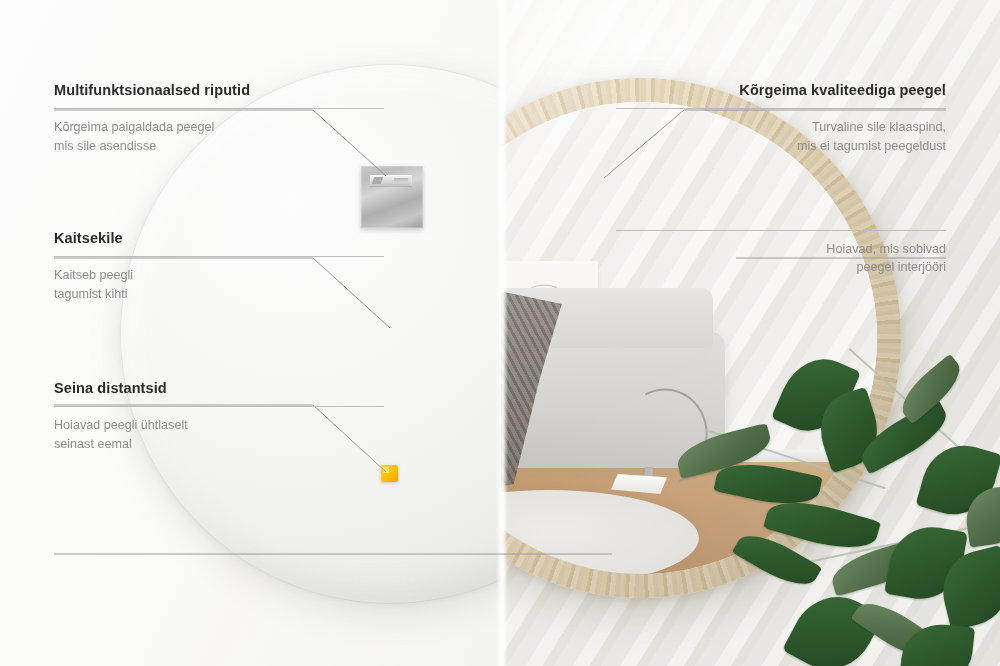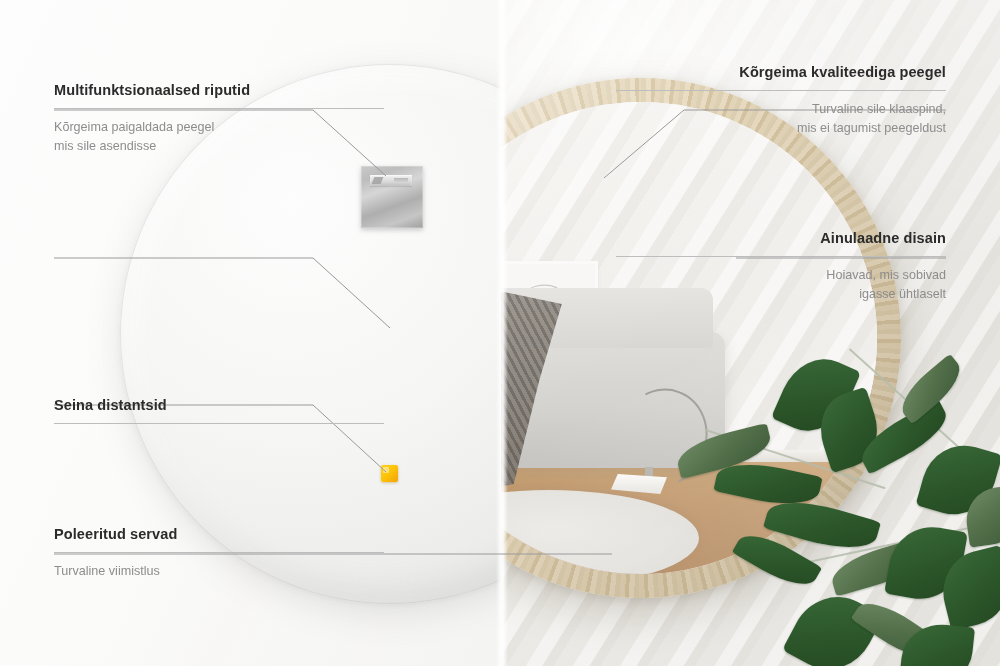--- a/index.html
+++ b/index.html
@@ -224,45 +224,49 @@
 
   <div class="callout cl-left" style="top:82px;width:330px;">
     <h3>Multifunktsionaalsed riputid</h3>
     <div class="rule"></div>
     <p>
       <span>Kõrgeima paigaldada peegel</span><br>
       <span>mis sile asendisse</span>
     </p>
   </div>
 
-
-  <div class="callout cl-left" style="top:397px;width:330px;">
+  <div class="callout cl-left" style="top:230px;width:330px;">
+    <h3>Kaitsekile</h3>
+    <div class="rule"></div>
+    <p>
+      <span>Kaitseb peegli</span><br>
+      <span>tagumist kihti</span>
+    </p>
+  </div>
+
+  <div class="callout cl-left" style="top:380px;width:330px;">
     <h3>Seina distantsid</h3>
     <div class="rule"></div>
-  </div>
-
-  <div class="callout cl-left" style="top:526px;width:330px;">
-    <h3>Poleeritud servad</h3>
-    <div class="rule"></div>
-    <p>
-      <span>Turvaline viimistlus</span>
-    </p>
-  </div>
-
-  <div class="callout cl-right" style="top:64px;width:330px;">
+    <p>
+      <span>Hoiavad peegli ühtlaselt</span><br>
+      <span>seinast eemal</span>
+    </p>
+  </div>
+
+
+  <div class="callout cl-right" style="top:82px;width:330px;">
     <h3>Kõrgeima kvaliteediga peegel</h3>
     <div class="rule"></div>
     <p>
       <span>Turvaline sile klaaspind,</span><br>
       <span>mis ei tagumist peegeldust</span>
     </p>
   </div>
 
   <div class="callout cl-right" style="top:230px;width:330px;">
-    <h3>Ainulaadne disain</h3>
     <div class="rule"></div>
     <p>
       <span>Hoiavad, mis sobivad</span><br>
-      <span>igasse ühtlaselt</span>
+      <span>peegel interjööri</span>
     </p>
   </div>
 
 </div>
 
 </body></html>

